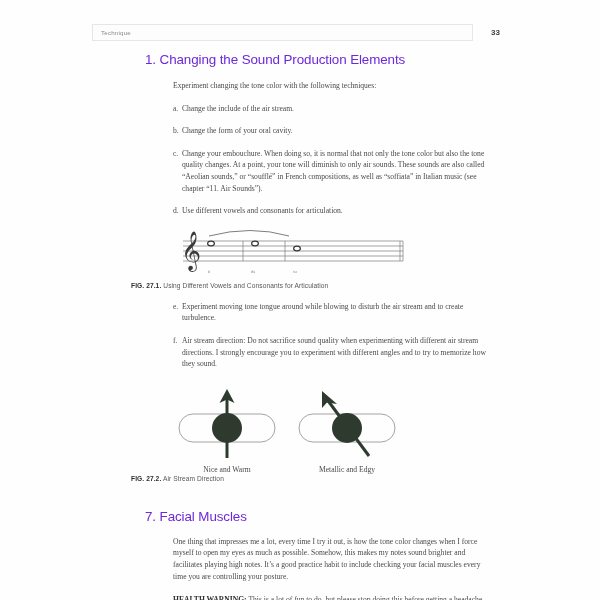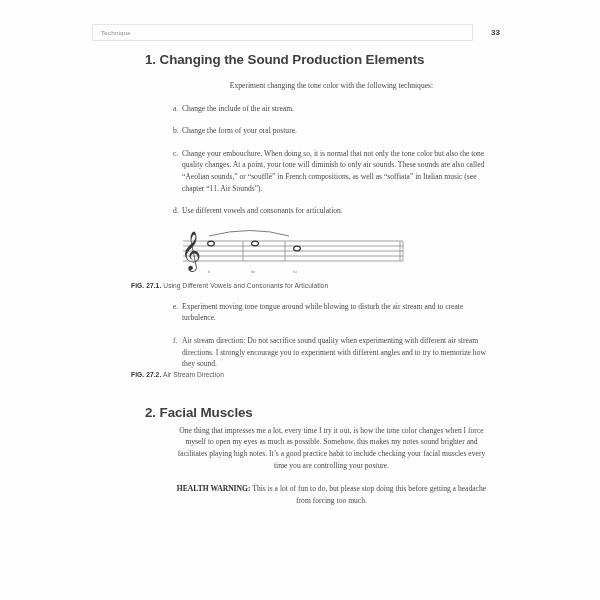--- a/index.html
+++ b/index.html
@@ -62,37 +62,36 @@
   .content {
     position: absolute;
     top: 52px;
     left: 145px;
     width: 345px;
   }
 
   h2.section-heading {
     font-family: "Liberation Sans", sans-serif;
     font-size: 13.4px;
-    font-weight: bold;
-    color: #404040;
+    font-weight: normal;
+    color: #6d28d9;
     margin: 0;
     letter-spacing: -0.1px;
   }
 
   .para {
     font-size: 7.6px;
     line-height: 11.6px;
     color: #494949;
     margin: 0;
     text-align: left;
   }
 
   .indent {
     margin-left: 28px;
-    text-align: center;
   }
 
   .list {
     margin-left: 28px;
   }
   .list-item {
     display: flex;
     font-size: 7.6px;
     line-height: 11.6px;
     color: #494949;
@@ -158,21 +157,21 @@
 
     <div class="list">
 
       <div class="list-item" style="margin-top:11px;">
         <span class="list-marker">a.</span>
         <span class="list-text">Change the include of the air stream.</span>
       </div>
 
       <div class="list-item" style="margin-top:11px;">
         <span class="list-marker">b.</span>
-        <span class="list-text">Change the form of your oral posture.</span>
+        <span class="list-text">Change the form of your oral cavity.</span>
       </div>
 
       <div class="list-item" style="margin-top:11px;">
         <span class="list-marker">c.</span>
         <span class="list-text">Change your embouchure. When doing so, it is normal that not only the tone color but also the tone quality changes. At a point, your tone will diminish to only air sounds. These sounds are also called “Aeolian sounds,” or “soufflé” in French compositions, as well as “soffiata” in Italian music (see chapter “11. Air Sounds”).</span>
       </div>
 
       <div class="list-item" style="margin-top:11px;">
         <span class="list-marker">d.</span>
         <span class="list-text">Use different vowels and consonants for articulation.</span>
@@ -222,28 +221,50 @@
       <div class="list-item">
         <span class="list-marker">e.</span>
         <span class="list-text">Experiment moving tone tongue around while blowing to disturb the air stream and to create turbulence.</span>
       </div>
       <div class="list-item" style="margin-top:11px;">
         <span class="list-marker">f.</span>
         <span class="list-text">Air stream direction: Do not sacrifice sound quality when experimenting with different air stream directions. I strongly encourage you to experiment with different angles and to try to memorize how they sound.</span>
       </div>
     </div>
 
+    <div class="airstream-row" style="margin-top:18px;">
+
+      <div class="airstream-cell">
+        <svg width="112" height="72" viewBox="0 0 112 72">
+          <rect x="8" y="26" width="96" height="28" rx="14" ry="14" fill="none" stroke="#9a9a9a" stroke-width="0.9"></rect>
+          <line x1="56" y1="70" x2="56" y2="8" stroke="#2f3a2f" stroke-width="3"></line>
+          <polygon points="56,1 48.5,15 56,11.5 63.5,15" fill="#2f3a2f"></polygon>
+          <circle cx="56" cy="40" r="15" fill="#2f3a2f"></circle>
+        </svg>
+        <div class="airstream-label">Nice and Warm</div>
+      </div>
+
+      <div class="airstream-cell">
+        <svg width="112" height="72" viewBox="0 0 112 72">
+          <rect x="8" y="26" width="96" height="28" rx="14" ry="14" fill="none" stroke="#9a9a9a" stroke-width="0.9"></rect>
+          <line x1="78" y1="68" x2="35" y2="10" stroke="#2f3a2f" stroke-width="3"></line>
+          <polygon points="31,3 31,20 36,14.5 46,16" fill="#2f3a2f"></polygon>
+          <circle cx="56" cy="40" r="15" fill="#2f3a2f"></circle>
+        </svg>
+        <div class="airstream-label">Metallic and Edgy</div>
+      </div>
+    </div>
 
     <div class="fig-caption" style="margin-left:-14px; margin-top:1px;">
       <span class="fig-label">FIG. 27.2.</span>
       <span>Air Stream Direction</span>
     </div>
 
-    <h2 class="section-heading" style="margin-top:27px;">2. Facial Muscles</h2>
-
-    <p class="para indent" style="margin-top:5px;">One thing that impresses me a lot, every time I try it out, is how the tone color changes when I force myself to open my eyes as much as possible. Somehow, this makes my notes sound brighter and facilitates playing high notes. It’s a good practice habit to include checking your facial muscles every time you are controlling your posture.</p>
+    <h2 class="section-heading" style="margin-top:27px;">7. Facial Muscles</h2>
+
+    <p class="para indent" style="margin-top:12px;">One thing that impresses me a lot, every time I try it out, is how the tone color changes when I force myself to open my eyes as much as possible. Somehow, this makes my notes sound brighter and facilitates playing high notes. It’s a good practice habit to include checking your facial muscles every time you are controlling your posture.</p>
 
     <p class="para indent" style="margin-top:12px;">
       <span class="bold">HEALTH WARNING:</span><span> This is a lot of fun to do, but please stop doing this before getting a headache from forcing too much.</span>
     </p>
 
   </div>
 </div>
 
 </body></html>

